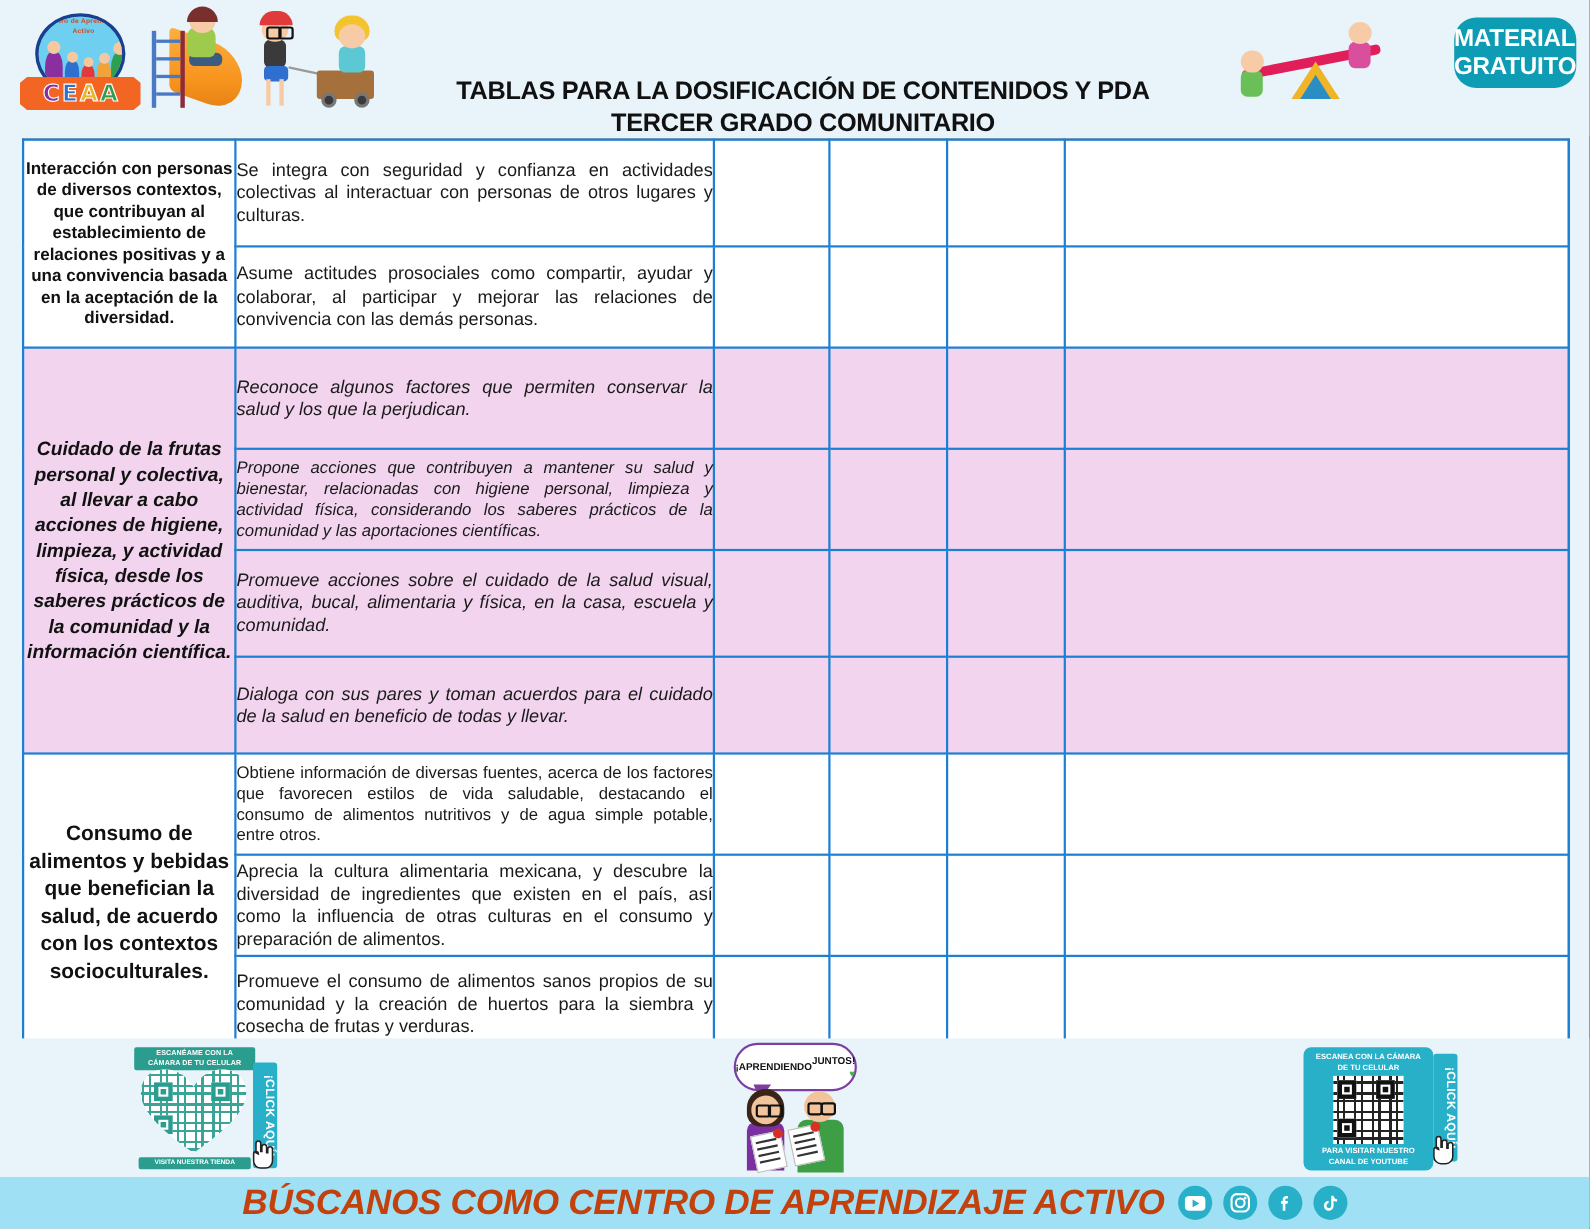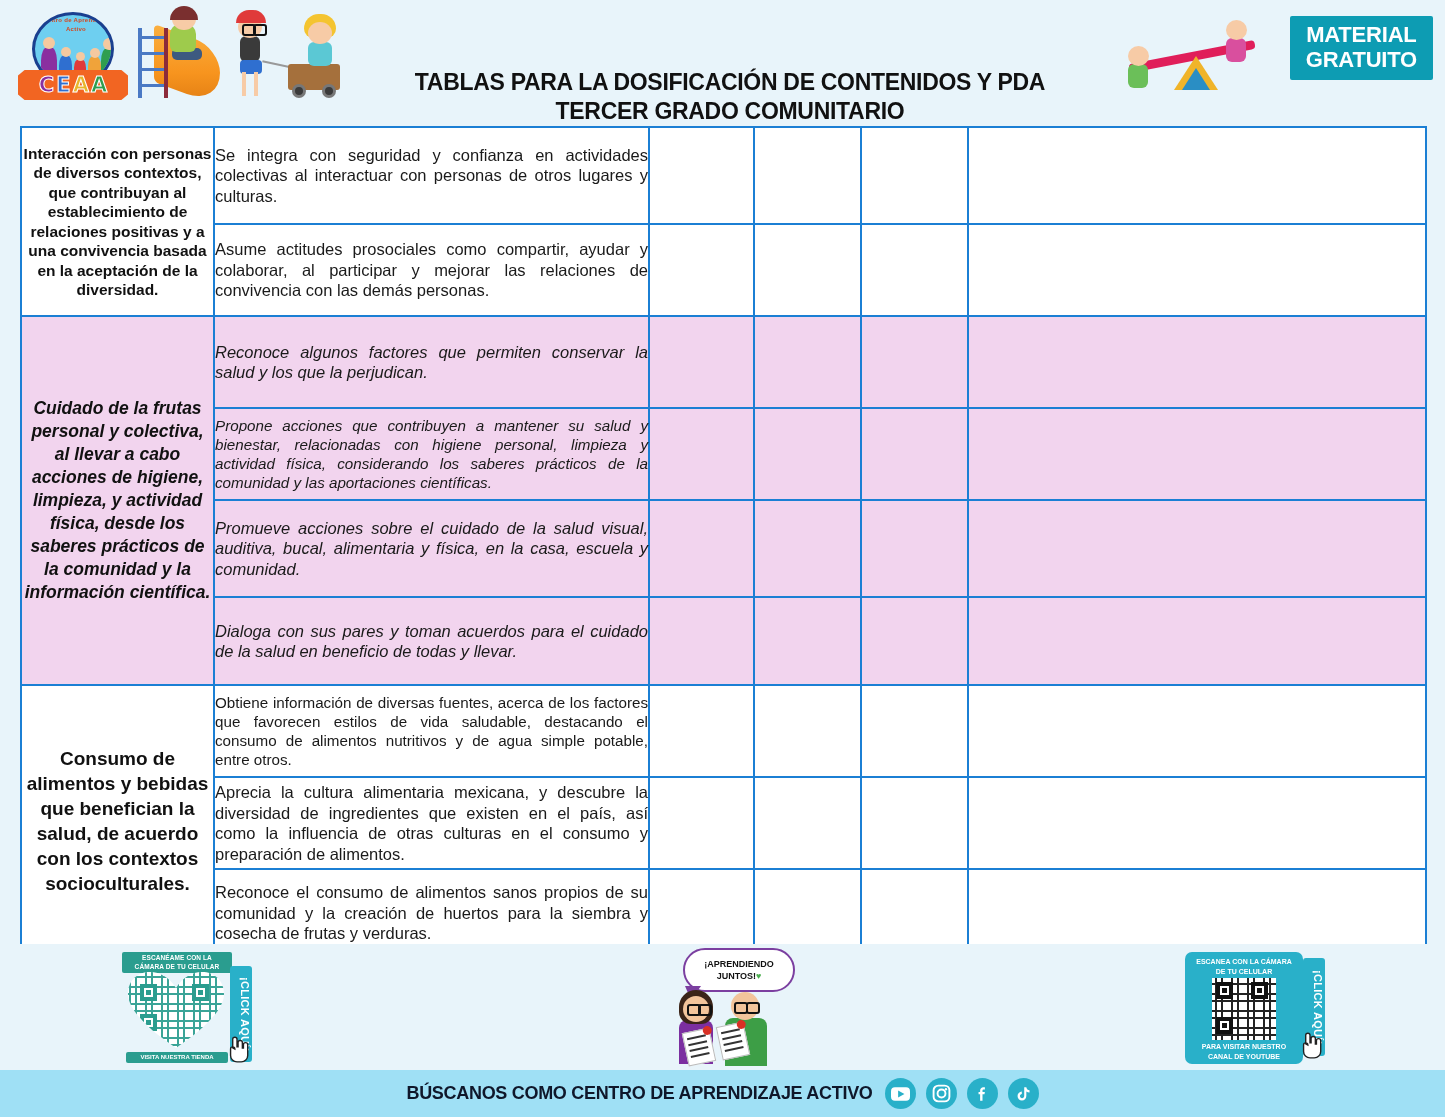--- a/index.html
+++ b/index.html
@@ -203,23 +203,23 @@
     line-height: 32px;
     margin-top: 2px;
     font-family: "Liberation Sans", sans-serif;
   }
   .badge-free {
     position: absolute;
     right: 12px;
     top: 16px;
     background: #0d9cb3;
     color: #fff;
-    border-radius: 2px;
-    padding: 6px 16px 8px;
-    text-align: center;
+    border-radius: 20px;
+    padding: 6px 0 8px;
+    text-align: left;
     font-weight: bold;
     font-size: 22px;
     line-height: 25px;
     letter-spacing: -0.2px;
   }
 
   
   .table-wrap {
     position: absolute;
     left: 20px;
@@ -423,27 +423,27 @@
 
   .center-illo {
     position: absolute;
     left: 655px;
     top: 4px;
     width: 150px;
     height: 118px;
   }
   .bubble {
     position: absolute;
-    left: 28px; top: 0px;
+    left: 12px; top: 0px;
     width: 108px; height: 40px;
     border: 2.5px solid #7b3fa0;
     border-radius: 22px;
     background: #fff;
     display: flex;
-    flex-direction: column;
+    flex-direction: row;
     align-items: center;
     justify-content: center;
     text-align: right;
   }
   .bubble-l1, .bubble-l2 {
     font-size: 9px;
     font-weight: bold;
     color: #111;
     line-height: 12px;
   }
@@ -496,25 +496,26 @@
     top: 1070px;
     width: 1445px;
     height: 47px;
     background: #9fe0f5;
     display: flex;
     align-items: center;
     justify-content: center;
     gap: 12px;
   }
   .bottom-bar-text {
-    color: #0f172a;
-    font-weight: bold;
-    font-size: 18px;
+    color: #c2410c;
+    font-weight: bold;
+    font-size: 32px;
     letter-spacing: -0.3px;
     font-family: "Liberation Sans", sans-serif;
+    font-style: italic;
   }
   .social-icons {
     display: flex;
     align-items: center;
     gap: 10px;
   }
   .sicon {
     width: 31px; height: 31px;
     border-radius: 50%;
     background: #29b0c9;
@@ -697,21 +698,21 @@
         <td class="content-col" style="height:90px">
           <div class="pda-text">Aprecia la cultura alimentaria mexicana, y descubre la diversidad de ingredientes que existen en el país, así como la influencia de otras culturas en el consumo y preparación de alimentos.</div>
         </td>
         <td class="blank-col"></td>
         <td class="blank-col"></td>
         <td class="blank-col"></td>
         <td class="blank-col"></td>
       </tr>
       <tr>
         <td class="content-col" style="height:86px">
-          <div class="pda-text">Reconoce el consumo de alimentos sanos propios de su comunidad y la creación de huertos para la siembra y cosecha de frutas y verduras.</div>
+          <div class="pda-text">Promueve el consumo de alimentos sanos propios de su comunidad y la creación de huertos para la siembra y cosecha de frutas y verduras.</div>
         </td>
         <td class="blank-col"></td>
         <td class="blank-col"></td>
         <td class="blank-col"></td>
         <td class="blank-col"></td>
       </tr>
 
     </tbody>
   </table>
 </div>

